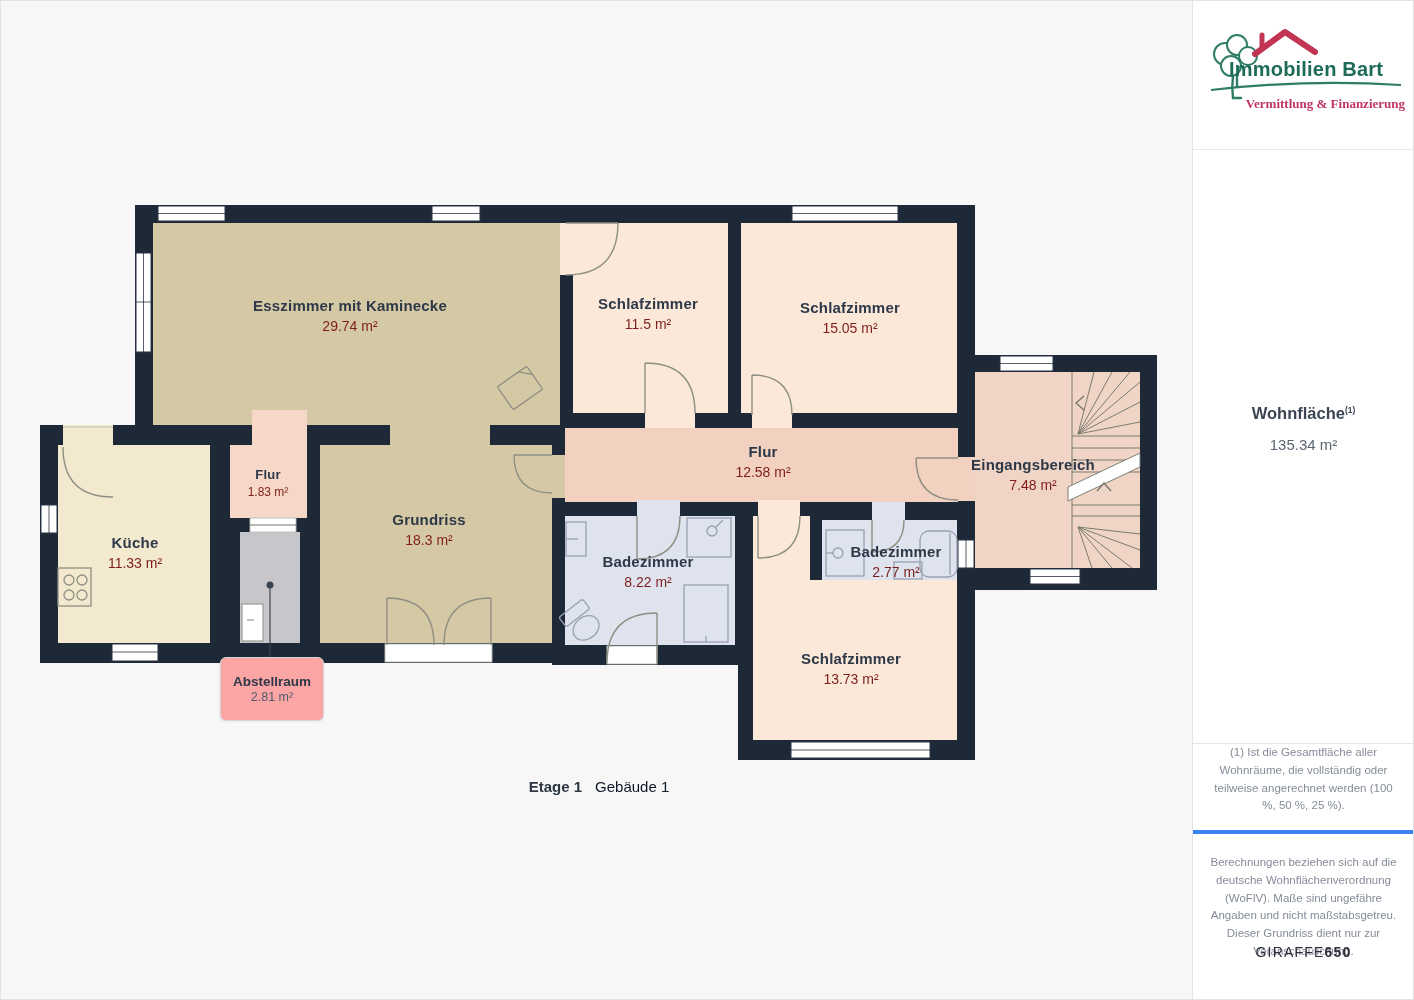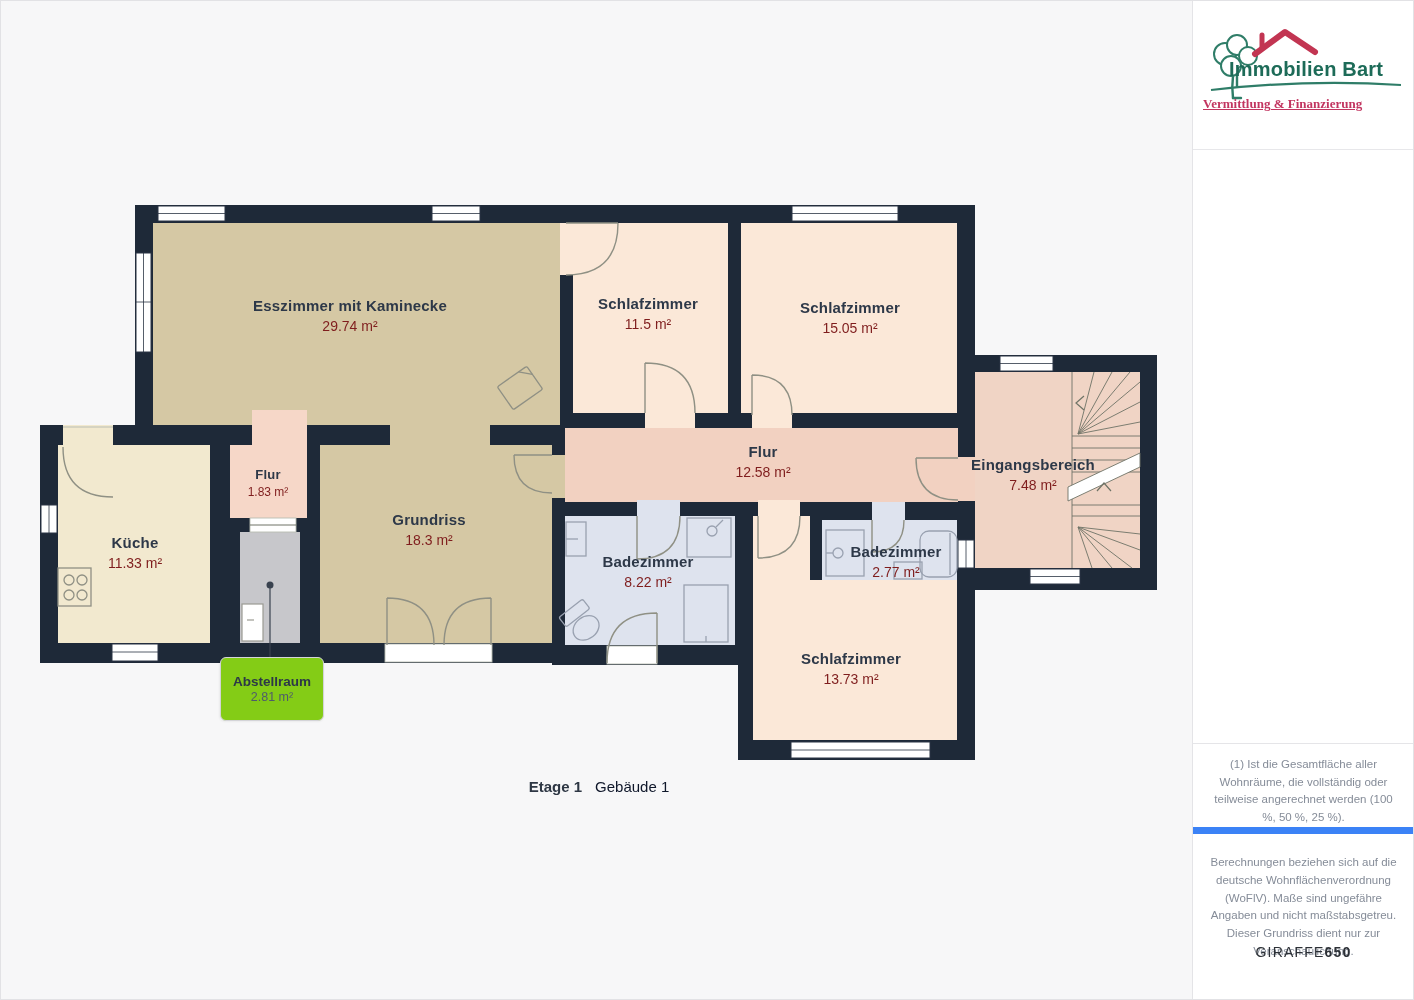--- a/index.html
+++ b/index.html
@@ -13,21 +13,21 @@
   .room-label{
     position:absolute;transform:translate(-50%,-50%);text-align:center;
     white-space:nowrap;line-height:1.3;z-index:5;
   }
   .room-label .nm{display:block;font-weight:700;font-size:15px;color:#2d3848;letter-spacing:.2px;}
   .room-label .ar{display:block;font-weight:400;font-size:14px;color:#7f1d1d;margin-top:1px;}
   .room-label.sm .nm{font-size:13px;}
   .room-label.sm .ar{font-size:12px;text-align:right;}
   .callout{
     position:absolute;transform:translate(-50%,-50%);text-align:center;white-space:nowrap;
-    background:#84cc16;border:1px solid #d4d4d8;border-radius:6px;
+    background:#fca5a5;border:1px solid #d4d4d8;border-radius:6px;
     padding:16px 12px;z-index:6;box-shadow:0 1px 2px rgba(0,0,0,.05);
   }
   .callout .nm{display:block;font-weight:700;font-size:13.5px;color:#2d3848;}
   .callout .ar{display:block;font-size:12.5px;color:#4f5b6c;margin-top:1px;}
   .caption{
     position:absolute;left:599px;top:778px;transform:translateX(-50%);
     white-space:nowrap;font-size:15px;z-index:5;
   }
   .caption .floor{font-weight:700;color:#2e3744;margin-right:13px;}
   .caption .building{font-weight:400;color:#0f172a;}
@@ -37,31 +37,31 @@
     border-left:1px solid #e4e4e7;z-index:10;
   }
   .logo-block{position:absolute;left:0;top:0;width:100%;height:149px;border-bottom:1px solid #e7e7ea;}
   .logo{position:absolute;left:10px;top:20px;width:202px;height:110px;}
   .logo svg{position:absolute;left:0;top:0;}
   .logo-title{
     position:absolute;left:26px;top:38px;width:176px;text-align:left;
     font-size:20px;font-weight:700;color:#1d6b58;letter-spacing:.2px;
   }
   .logo-subtitle{
-    position:absolute;left:0;top:76px;width:100%;text-align:left;
-    font-family:"Liberation Serif",serif;font-size:13px;font-weight:700;color:#c23560;text-decoration:underline;
+    position:absolute;left:0;top:76px;width:100%;text-align:right;
+    font-family:"Liberation Serif",serif;font-size:13px;font-weight:700;color:#c23560;
   }
   .living{position:absolute;left:0;top:404px;width:100%;text-align:center;}
   .living .ttl{font-size:16.5px;font-weight:700;color:#3b4554;}
   .living .ttl sup{font-size:8.5px;}
   .living .val{font-size:15px;color:#5a6472;margin-top:13px;}
   .footnote-block{
     position:absolute;left:0;top:743px;width:100%;height:91px;box-sizing:border-box;
-    border-top:1px solid #e5e5e8;border-bottom:7px solid #3b82f6;
-    display:flex;align-items:flex-end;justify-content:center;
+    border-top:1px solid #e5e5e8;border-bottom:4px solid #3b82f6;
+    display:flex;align-items:flex-start;justify-content:center;
   }
   .footnote-block .txt,.disclaimer{
     font-size:11.5px;line-height:1.55;color:#858c98;text-align:center;
     width:188px;margin:0 auto;
   }
   .disclaimer{position:absolute;left:16px;top:854px;width:189px;}
   .brand{
     position:absolute;left:0;top:944px;width:100%;text-align:center;
     font-size:14px;letter-spacing:1.2px;color:#2c3036;
   }
@@ -295,20 +295,24 @@
           <path d="M 52 34 L 82 12 L 112 32" stroke-width="6"></path>
           <path d="M 59 28 L 59 15" stroke-width="5"></path>
         </g>
         <path d="M 8 70 Q 104 59 198 65" fill="none" stroke="#2f7d68" stroke-width="2.2"></path>
       </svg>
       <div class="logo-title">Immobilien Bart</div>
       <div class="logo-subtitle">Vermittlung &amp; Finanzierung</div>
     </div>
   </div>
 
+  <div class="living">
+    <div class="ttl"><span>Wohnfläche</span><sup>(1)</sup></div>
+    <div class="val">135.34 m²</div>
+  </div>
 
   <div class="footnote-block">
     <div class="txt">(1) Ist die Gesamtfläche aller Wohnräume, die vollständig oder teilweise angerechnet werden (100 %, 50 %, 25 %).</div>
   </div>
 
   <div class="disclaimer">Berechnungen beziehen sich auf die deutsche Wohnflächenverordnung (WoFlV). Maße sind ungefähre Angaben und nicht maßstabsgetreu. Dieser Grundriss dient nur zur Veranschaulichung.</div>
 
   <div class="brand">
     <span>GIRAFFE</span><span class="b">650</span>
   </div>

